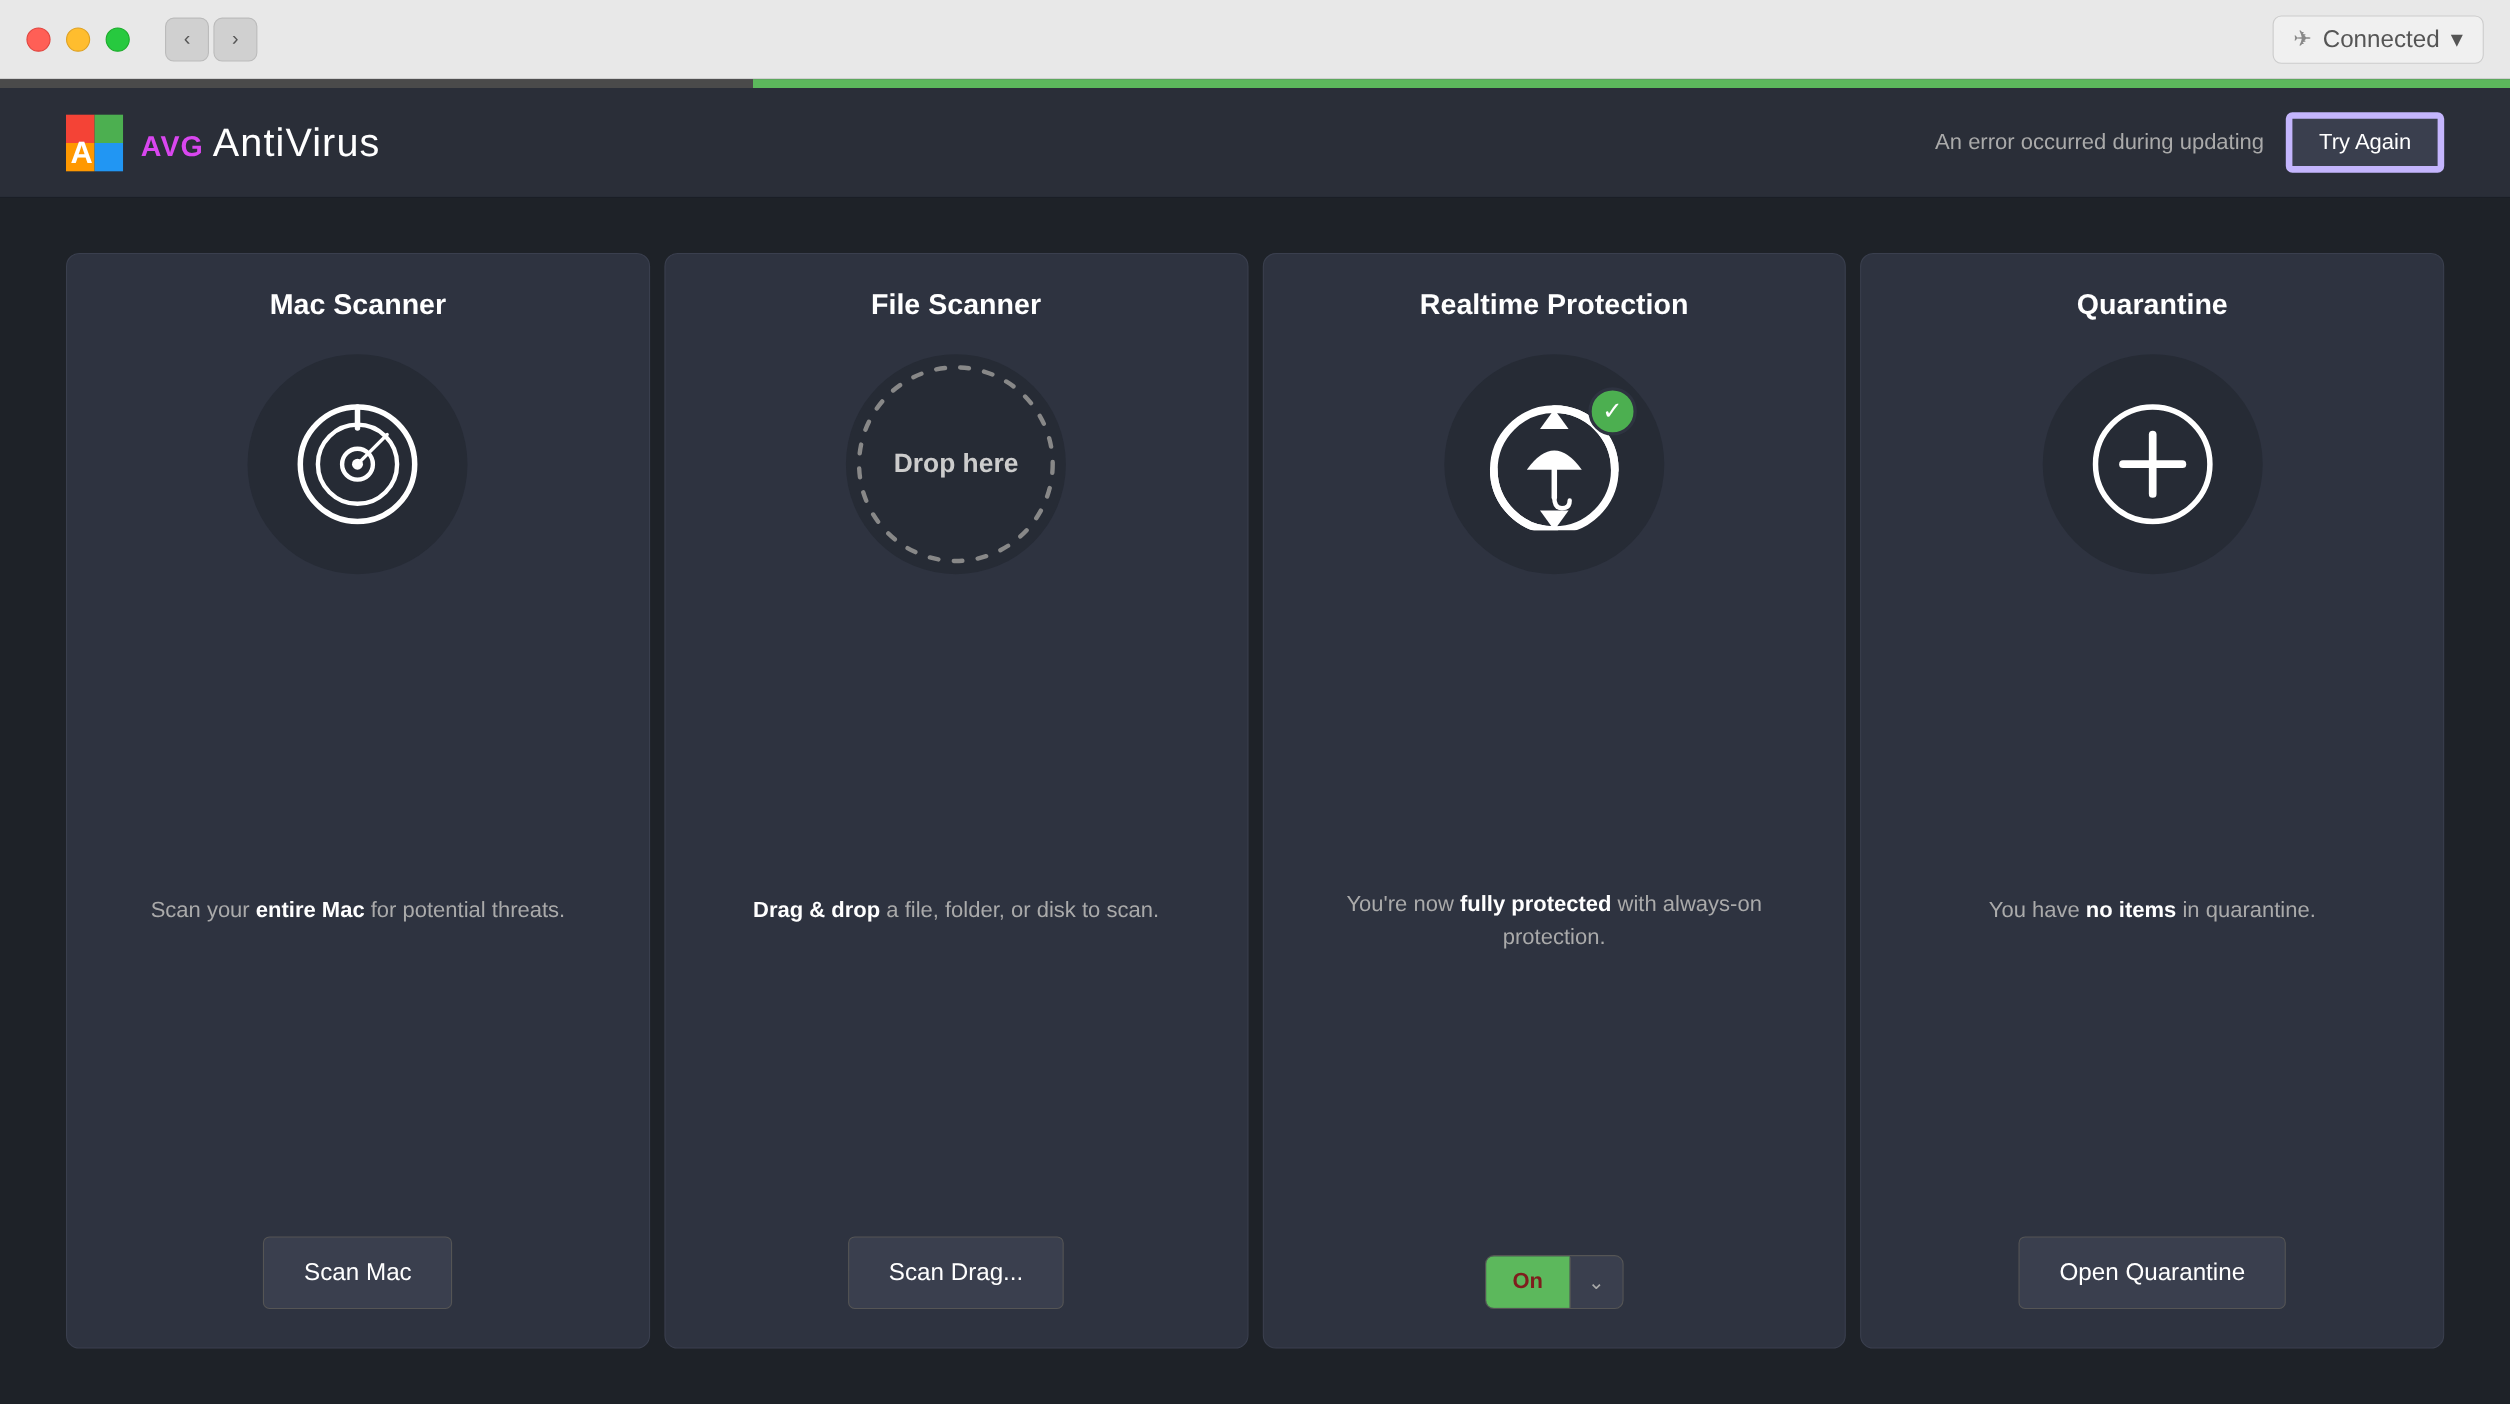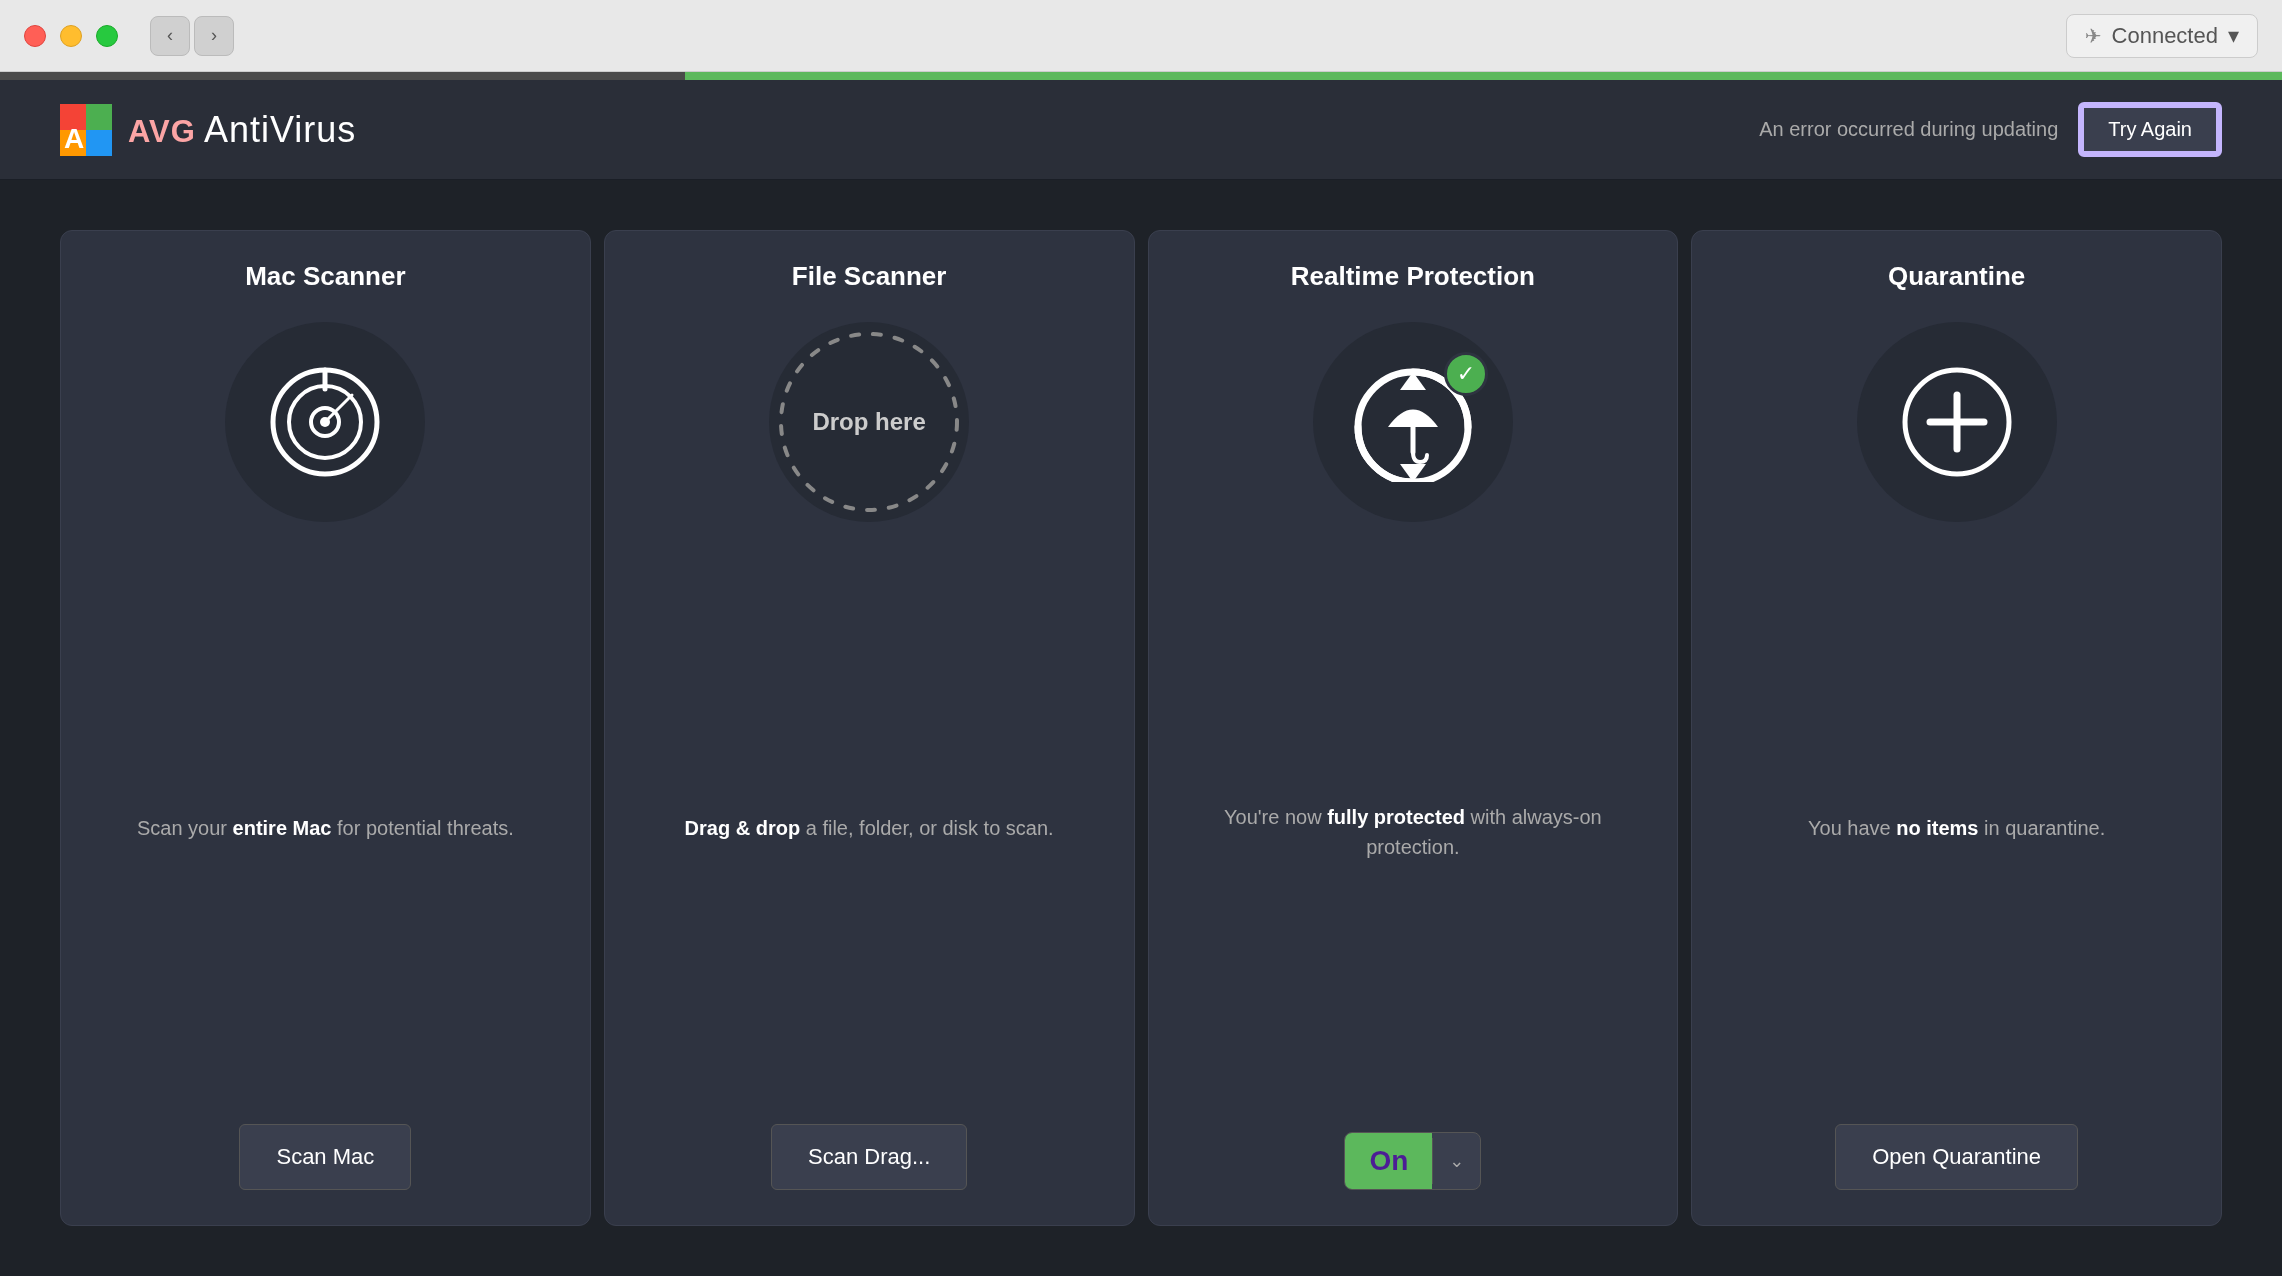--- a/index.html
+++ b/index.html
@@ -102,22 +102,22 @@
     }
 
     .avg-logo {
       font-size: 26px;
       font-weight: bold;
       letter-spacing: 1px;
       color: #ccc;
     }
 
     .avg-logo span {
-      color: #fca5a5;
-      font-size: 31px;
+      color: #d946ef;
+      font-size: 26px;
     }
 
     .app-title {
       font-size: 36px;
       font-weight: 300;
       color: #fff;
       letter-spacing: 1px;
     }
 
     .update-area {
@@ -281,23 +281,23 @@
       align-items: center;
       background: #3a3f4e;
       border-radius: 8px;
       overflow: hidden;
       margin-top: 20px;
       border: 1px solid #555;
     }
 
     .toggle-on {
       background: #5cb85c;
-      color: #4c1d95;
+      color: #7f1d1d;
       padding: 12px 24px;
-      font-size: 28px;
+      font-size: 20px;
       font-weight: 700;
       cursor: pointer;
     }
 
     .toggle-arrow {
       padding: 12px 16px;
       color: #aaa;
       font-size: 18px;
       cursor: pointer;
       border-left: 1px solid #555;

